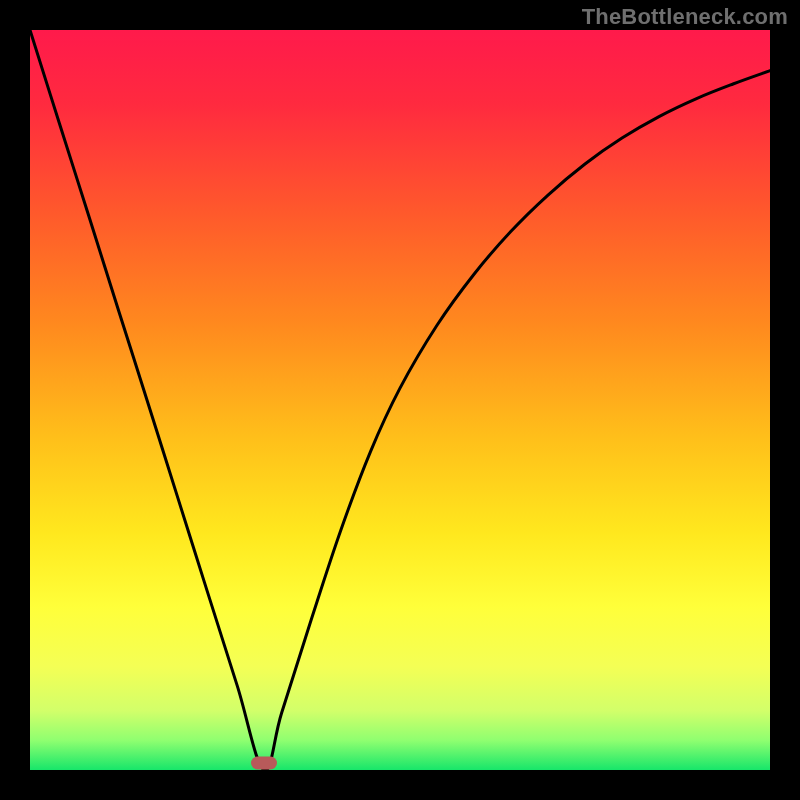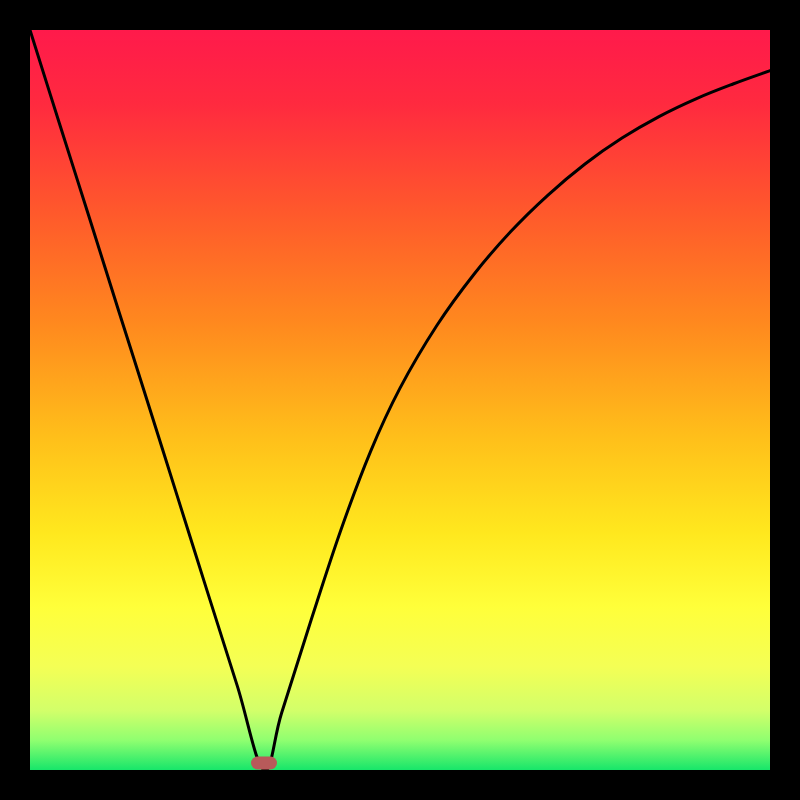--- a/index.html
+++ b/index.html
@@ -52,20 +52,21 @@
     font-weight: 600;
     letter-spacing: 0.2px;
     user-select: none;
   }
 </style>
 </head>
 <body>
 
 <div class="frame">
 
+  <div class="watermark">TheBottleneck.com</div>
 
   <div class="plot-area">
 
     <svg class="gradient" viewBox="0 0 740 740" preserveAspectRatio="none">
       <defs>
         <linearGradient id="bg-grad" x1="0" y1="0" x2="0" y2="1">
             <stop offset="0%" stop-color="#ff1a4b"></stop>
             <stop offset="10%" stop-color="#ff2a3f"></stop>
             <stop offset="25%" stop-color="#ff5a2b"></stop>
             <stop offset="40%" stop-color="#ff8a1e"></stop>

